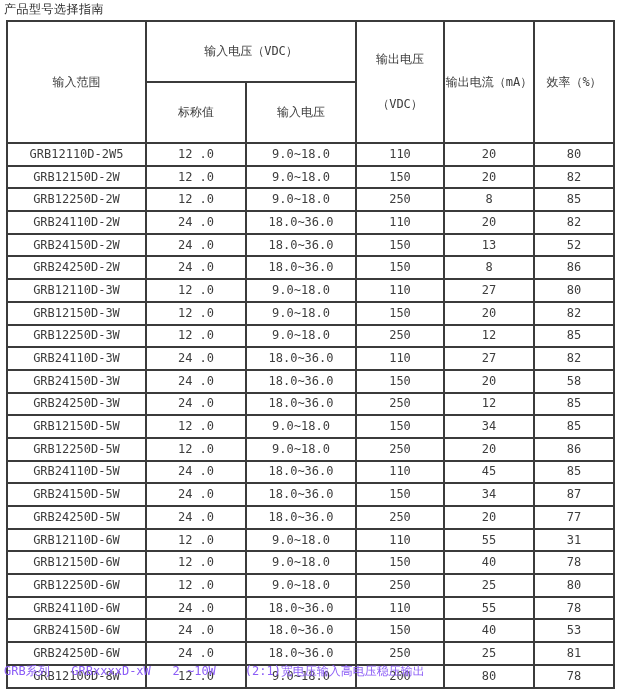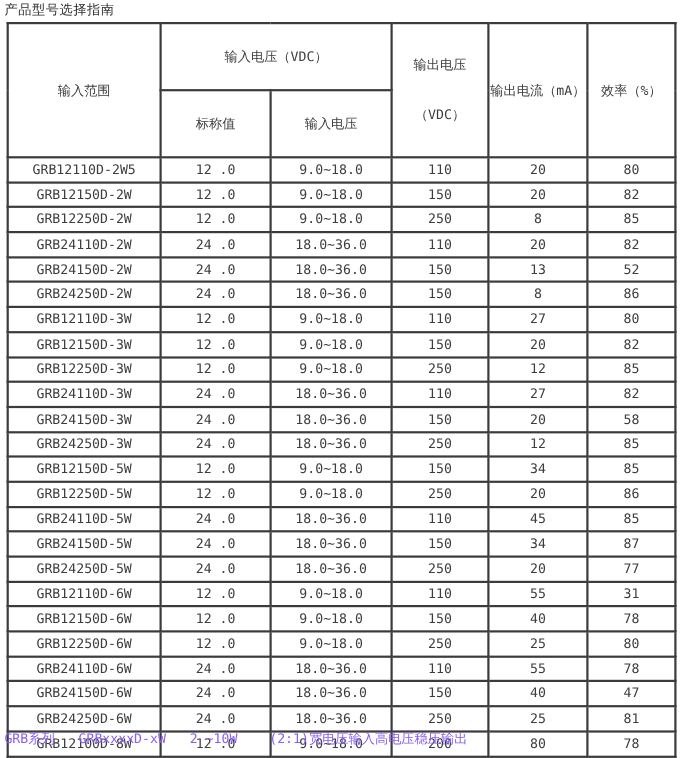--- a/index.html
+++ b/index.html
@@ -254,21 +254,21 @@
     <td>110</td>
     <td>55</td>
     <td>78</td>
   </tr>
       <tr>
     <td>GRB24150D-6W</td>
     <td>24 .0</td>
     <td>18.0~36.0</td>
     <td>150</td>
     <td>40</td>
-    <td>47</td>
+    <td>53</td>
   </tr>
       <tr>
     <td>GRB24250D-6W</td>
     <td>24 .0</td>
     <td>18.0~36.0</td>
     <td>250</td>
     <td>25</td>
     <td>81</td>
   </tr>
       <tr>

